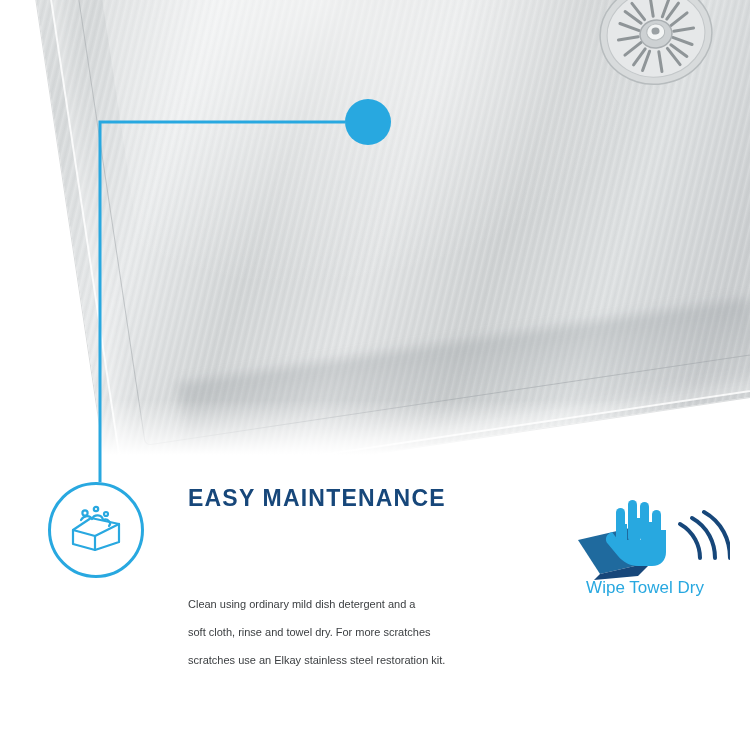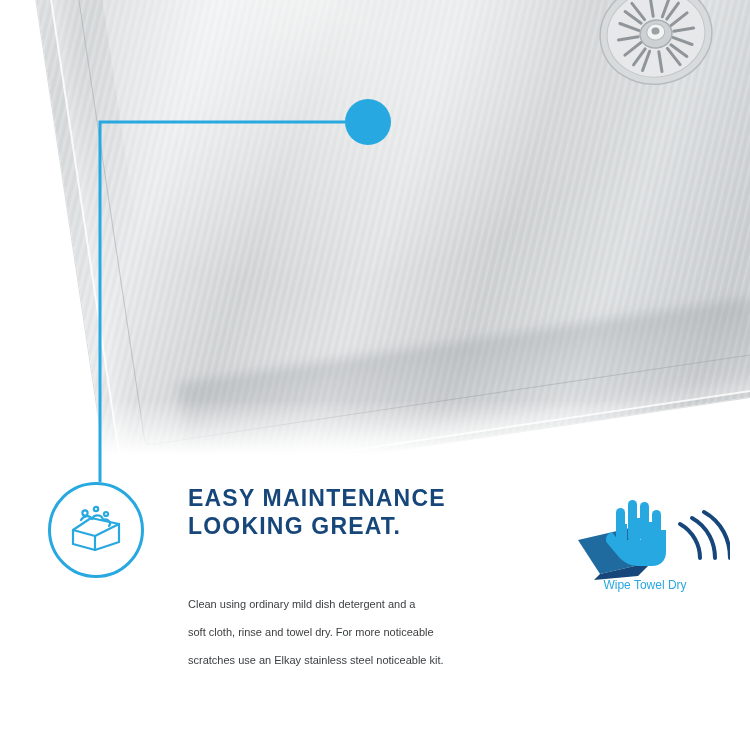--- a/index.html
+++ b/index.html
@@ -192,21 +192,21 @@
     width: 170px;
     height: 110px;
   }
   .wipe-caption {
     position: absolute;
     left: 560px;
     top: 578px;
     width: 170px;
     text-align: center;
     color: #28a8e0;
-    font-size: 12px;
+    font-size: 17px;
   }
 
   
   .logo {
     position: absolute;
     left: 38px;
     top: 682px;
     width: 170px;
     height: 36px;
   }
@@ -286,27 +286,26 @@
         <path d="M16 16 c3 -5 9 -5 11 -1 c2 -5 10 -5 11 1 c5 -2 9 3 6 6"></path>
         <circle cx="20" cy="9" r="2.6"></circle>
         <circle cx="31" cy="5" r="2.2"></circle>
         <circle cx="41" cy="10" r="2"></circle>
       </g>
     </svg>
   </div>
 
   <div class="headline">
     <div>EASY MAINTENANCE</div>
-    <div>LOOKING GREAT.</div>
   </div>
 
   <div class="body-copy">
     <div>Clean using ordinary mild dish detergent and a</div>
-    <div>soft cloth, rinse and towel dry. For more noticeable</div>
-    <div>scratches use an Elkay stainless steel noticeable kit.</div>
+    <div>soft cloth, rinse and towel dry. For more scratches</div>
+    <div>scratches use an Elkay stainless steel restoration kit.</div>
   </div>
 
   <div class="wipe">
     <svg width="170" height="110" viewBox="0 0 170 110">
 
       <path d="M18 52 L70 40 L92 74 L40 86 Z" fill="#1f6a9e"></path>
       <path d="M40 86 L92 74 L78 88 L34 92 Z" fill="#17477a"></path>
 
       <g fill="#28a8e0">
         <rect x="56" y="20" width="9" height="34" rx="4.5"></rect>

